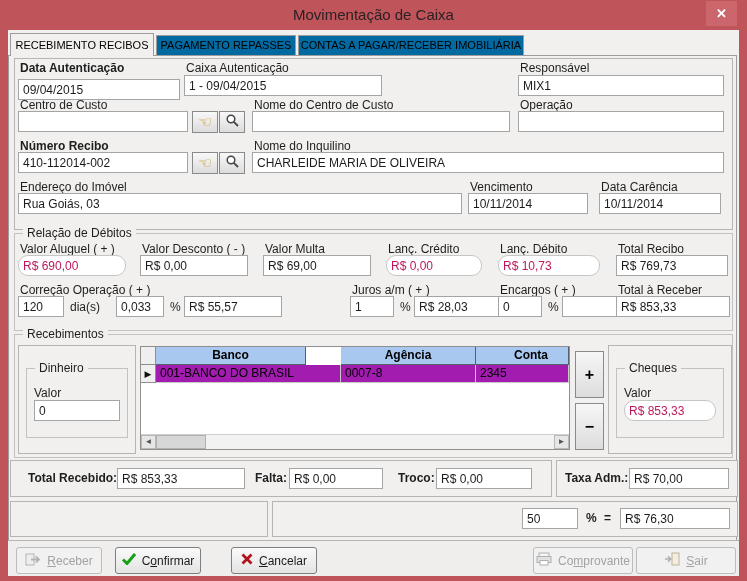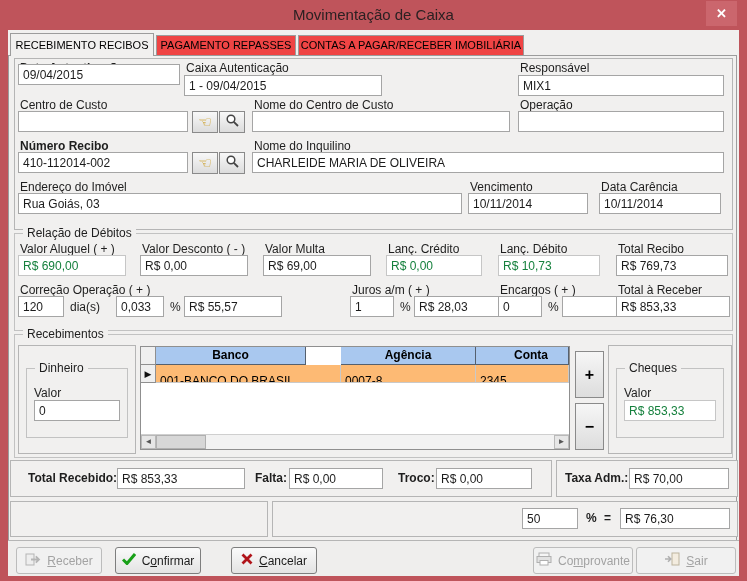--- a/index.html
+++ b/index.html
@@ -5,38 +5,38 @@
   html,body{margin:0;padding:0;background:#d8d8d8;}
   #win{position:relative;width:747px;height:581px;background:#bf545b;font-family:"Liberation Sans",sans-serif;overflow:hidden;box-shadow:0 0 0 1px #8e3a40;}
   
   #titlebar{position:absolute;left:0;top:0;width:747px;height:30px;}
   #title{position:absolute;left:0;top:0;width:100%;text-align:center;line-height:30px;font-size:15px;color:#2b2022;border-radius:13px;}
   #closebtn{position:absolute;right:10px;top:1px;width:31px;height:25px;background:#cb666d;color:#fff;font-size:13px;font-weight:bold;text-align:center;line-height:25px;cursor:pointer;}
   
   #content{position:absolute;left:8px;top:30px;width:731px;height:546px;background:#f1f0ef;}
   .tab{position:absolute;box-sizing:border-box;border:1px solid #9c9c9c;font-size:11px;text-align:center;white-space:nowrap;overflow:hidden;}
   .tab.active{background:#f1f0ef;border-bottom:none;z-index:3;line-height:22px;}
-  .tab.inactive{background:#ef4444;z-index:1;line-height:19px;}
+  .tab.inactive{background:#0369a1;z-index:1;line-height:19px;}
   #pagebox{position:absolute;left:0;top:25px;width:729px;height:486px;border:1px solid #9c9c9c;box-sizing:border-box;background:#f1f0ef;z-index:0;}
   .panel{position:absolute;border:1px solid #b5b5b5;box-sizing:border-box;background:#f1f0ef;}
   .group{position:absolute;border:1px solid #c2c2c2;box-sizing:border-box;}
   .group .legend{position:absolute;top:-8px;left:8px;background:#f1f0ef;padding:0 4px;font-size:12px;color:#1e1e1e;white-space:nowrap;}
   .lbl{position:absolute;font-size:12px;color:#1e1e1e;white-space:nowrap;z-index:2;}
   .b{font-weight:bold;}
   .in{position:absolute;box-sizing:border-box;height:21px;border:1px solid #a5a5a5;background:#fff;font-family:"Liberation Sans",sans-serif;font-size:12px;color:#1c1c1c;padding:1px 4px;z-index:2;}
-  .in.dis{color:#15803d;border-color:#c6c6c6;}
+  .in.dis{color:#be185d;border-color:#c6c6c6;border-radius:10px;}
   .tbtn{position:absolute;box-sizing:border-box;width:26px;height:22px;border:1px solid #8a8a8a;background:linear-gradient(#f8f8f8,#dcdcdc);display:flex;align-items:center;justify-content:center;cursor:pointer;z-index:2;}
   .hand{font-family:"DejaVu Sans",sans-serif;font-size:15px;color:#c79100;line-height:1;}
   .btn{position:absolute;box-sizing:border-box;height:27px;border:1px solid #7e7e7e;border-radius:3px;background:linear-gradient(#fafafa,#e3e3e3);font-size:12px;color:#1c1c1c;display:flex;align-items:center;justify-content:center;gap:6px;cursor:pointer;z-index:2;}
   .btn.dis{border-color:#bcbcbc;color:#a3a3a3;background:#f1f1f1;cursor:default;}
   
   #grid{position:absolute;left:132px;top:316px;width:430px;height:104px;border:1px solid #8f8f8f;box-sizing:border-box;background:#fff;z-index:2;}
   .ghead{position:absolute;top:0;height:18px;background:#a9c8ef;border-right:1px solid #55606e;border-bottom:1px solid #55606e;box-sizing:border-box;font-size:12px;font-weight:bold;text-align:center;line-height:17px;}
   .gsel{position:absolute;left:0;top:0;width:15px;background:#efefef;border-right:1px solid #8f8f8f;border-bottom:1px solid #8f8f8f;box-sizing:border-box;font-size:9px;line-height:18px;text-align:center;color:#111;}
-  .gcell{position:absolute;height:18px;font-size:12px;line-height:17px;padding:8px 4px;border-right:1px solid #c9c9c9;border-bottom:1px solid #c9c9c9;box-sizing:border-box;white-space:nowrap;overflow:hidden;background:#fdba74;}
+  .gcell{position:absolute;height:18px;font-size:12px;line-height:17px;padding:0 4px;border-right:1px solid #c9c9c9;border-bottom:1px solid #c9c9c9;box-sizing:border-box;white-space:nowrap;overflow:hidden;background:#a21caf;}
   #gscroll{position:absolute;left:0;bottom:0;width:428px;height:15px;background:#f2f2f2;border-top:1px solid #cfcfcf;box-sizing:border-box;}
   .sarrow{position:absolute;top:0;width:15px;height:14px;background:#e6e6e6;border:1px solid #b9b9b9;box-sizing:border-box;font-size:8px;text-align:center;line-height:12px;color:#555;cursor:pointer;}
   #sthumb{position:absolute;left:15px;top:0;width:50px;height:14px;background:#d7d7d7;border:1px solid #b0b0b0;box-sizing:border-box;cursor:pointer;}
   .pm{position:absolute;left:567px;width:29px;height:47px;border:1px solid #8a8a8a;box-sizing:border-box;background:linear-gradient(#f6f6f6,#dddddd);font-size:16px;font-weight:bold;display:flex;align-items:center;justify-content:center;cursor:pointer;z-index:2;}
   #btnstrip{position:absolute;left:0;top:510px;width:731px;height:36px;background:#efeeed;border-top:1px solid #b5b5b5;box-sizing:border-box;z-index:2;}
   u{text-decoration:underline;}
 </style>
 </head>
 <body>
 
@@ -49,21 +49,21 @@
   <div id="content">
 
     <div class="tab active" style="left:2px;top:3px;width:144px;height:23px;">RECEBIMENTO RECIBOS</div>
     <div class="tab inactive" style="left:148px;top:5px;width:140px;height:21px;">PAGAMENTO REPASSES</div>
     <div class="tab inactive" style="left:290px;top:5px;width:226px;height:21px;">CONTAS A PAGAR/RECEBER IMOBILIÁRIA</div>
     <div id="pagebox"></div>
 
     <div class="panel" style="left:6px;top:28px;width:719px;height:172px;"></div>
 
     <span class="lbl b" style="left:12px;top:31px;">Data Autenticação</span>
-    <input class="in" style="left: 10px; top: 34px; width: 162px;" value="09/04/2015">
+    <input class="in" style="left: 10px; top: 49px; width: 162px;" value="09/04/2015">
     <span class="lbl" style="left:178px;top:31px;">Caixa Autenticação</span>
     <input class="in" style="left: 176px; top: 45px; width: 198px;" value="1 - 09/04/2015">
     <span class="lbl" style="left:512px;top:31px;">Responsável</span>
     <input class="in" style="left: 510px; top: 45px; width: 206px;" value="MIX1">
 
     <span class="lbl" style="left:12px;top:68px;">Centro de Custo</span>
     <input class="in" style="left: 10px; top: 81px; width: 170px;" value="">
     <div class="tbtn" style="left:184px;top:81px;">
         <span class="hand">☜</span>
       </div>

